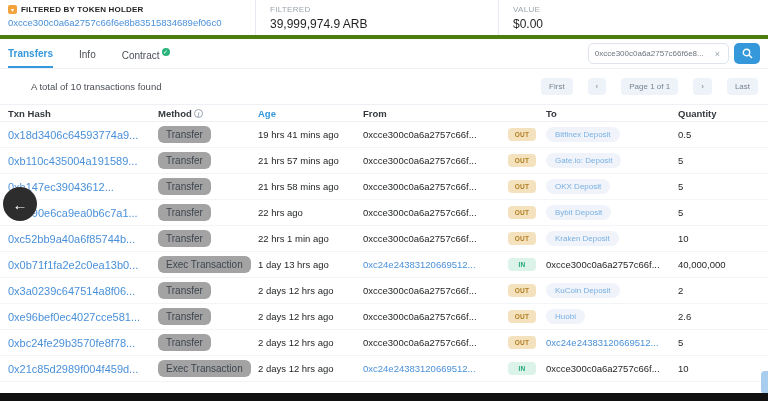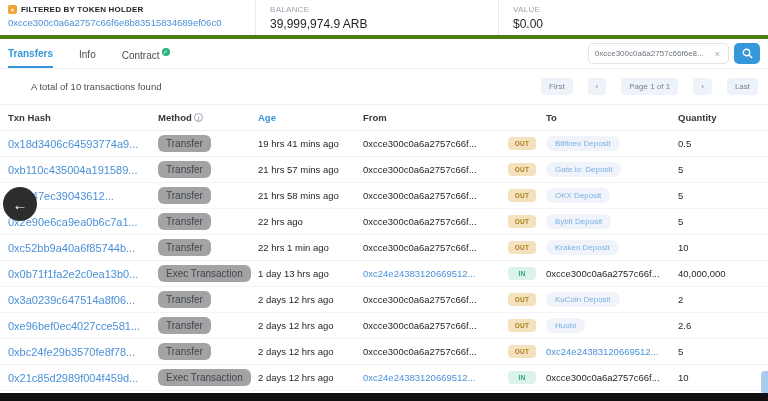--- a/index.html
+++ b/index.html
@@ -38,21 +38,21 @@
 
   
   .summaryrow { display:flex; align-items:center; justify-content:space-between; height:35px; padding:0 10px 0 10px; }
   .total-text { font-size:9.5px; color:#4a4f55;margin-left:21px; }
   .pager { display:flex; gap:15px; }
   .pbtn { background:#eef3fa; color:#77838f; font-size:8px; padding:4px 8px; border-radius:4px;
     border:0; cursor:pointer; font-family:"Liberation Sans", sans-serif; }
 
   
   .grid { display:grid; grid-template-columns:150px 100px 105px 145px 38px 132px 1fr; align-items:center; }
-  .thead { height:27px; border-top:1px solid #eef0f5; border-bottom:1px solid #eef0f5; padding-left:8px; }
+  .thead { height:18px; border-top:1px solid #eef0f5; border-bottom:1px solid #eef0f5; padding-left:8px; }
   .th { font-size:9.5px; font-weight:bold; color:#34383d; }
   .th.age { color:#3498db; cursor:pointer; }
   .info-i { display:inline-block; width:9px; height:9px; border:1px solid #9aa4af; border-radius:50%;
     color:#9aa4af; font-size:6.5px; text-align:center; line-height:9px; font-style:italic; margin-left:2px; }
   .trow { height:26px; border-bottom:1px solid #f3f4f7; padding-left:8px; font-size:9.5px; }
   .hash a { color:#4a90d9; text-decoration:none; font-size:11px; }
   .mpill { display:inline-block; background:#a3a3a3; color:#3f4650; font-size:10px;
     padding:3px 8px; border-radius:6px; }
   .agecell { color:#1e2022; }
   .fromplain, .toplain { color:#1e2022; }
@@ -77,21 +77,21 @@
 
 <div class="topbar">
   <div class="topsec">
     <div class="filter-line">
       <span class="filter-icon">▾</span>
       <span class="filter-label">FILTERED BY TOKEN HOLDER</span>
     </div>
     <a class="addr-link" href="#">0xcce300c0a6a2757c66f6e8b83515834689ef06c0</a>
   </div>
   <div class="topsec">
-    <div class="mini-label">BALANCE</div>
+    <div class="mini-label">FILTERED</div>
     <div class="mini-value">39,999,974.9 ARB</div>
   </div>
   <div class="topsec">
     <div class="mini-label">VALUE</div>
     <div class="mini-value">$0.00</div>
   </div>
 </div>
 
 <div class="tabsrow">
   <span class="tab active">Transfers</span>

